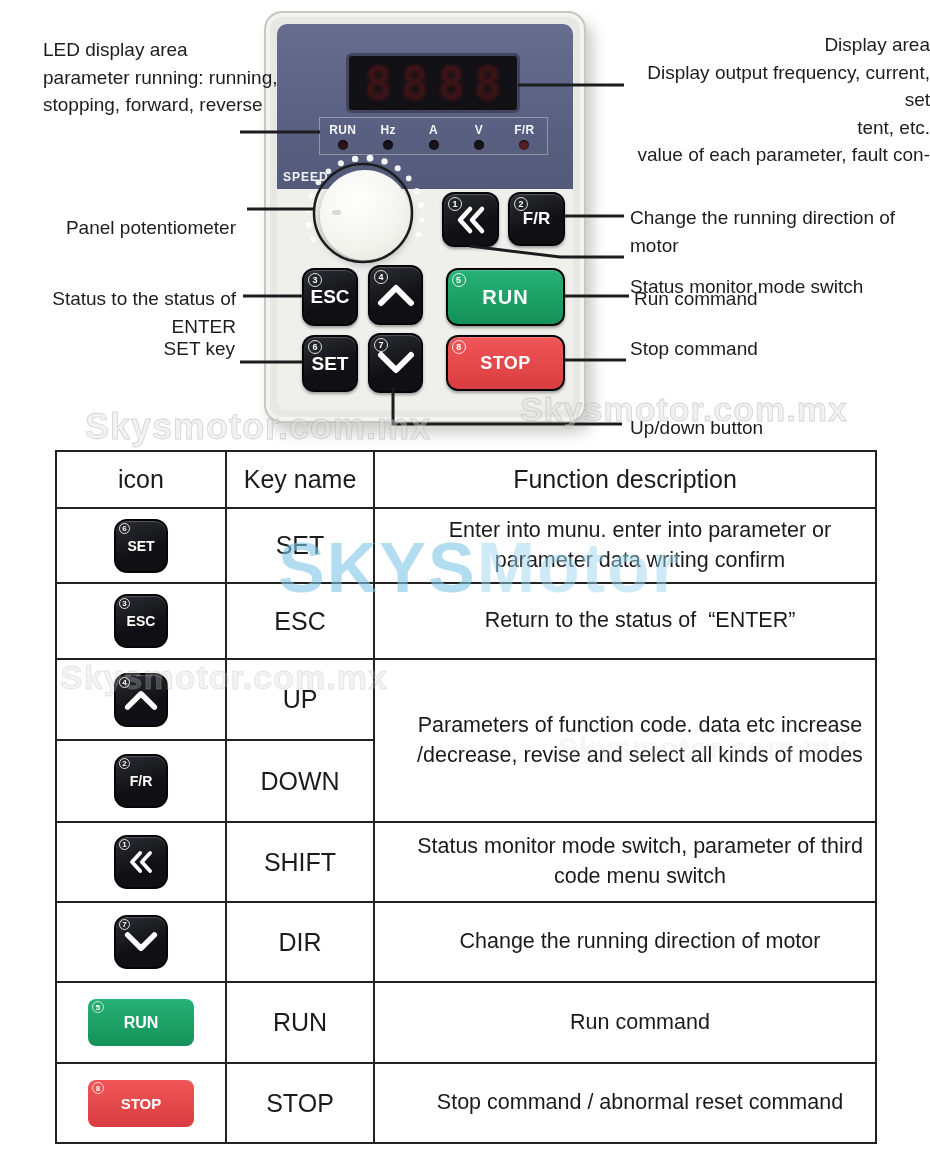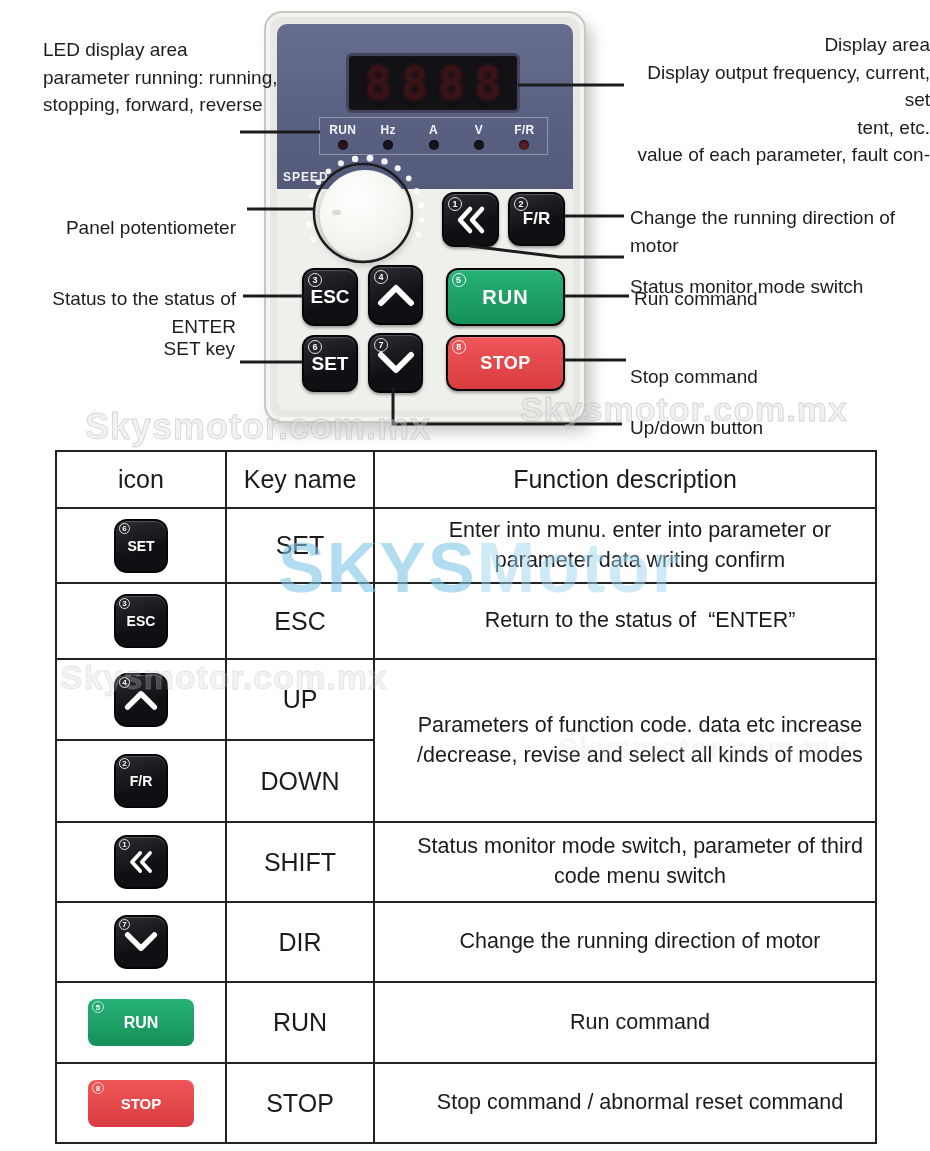--- a/index.html
+++ b/index.html
@@ -119,21 +119,21 @@
 
   <div class="ann r" style="left:630px; top:31px;text-align:right;">
     <div>Display area</div>
     <div>Display output frequency, current, set</div>
     <div>tent, etc.</div>
     <div>value of each parameter, fault con-</div>
   </div>
   <div class="ann r" style="left:630px; top:204px;">Change the running direction of motor</div>
   <div class="ann r" style="left:630px; top:245px;margin-top:28px;">Status monitor mode switch</div>
   <div class="ann r" style="left:634px; top:285px;">Run command</div>
-  <div class="ann r" style="left:630px; top:363px;">Stop command</div>
+  <div class="ann r" style="left:630px; top:335px;">Stop command</div>
   <div class="ann r" style="left:630px; top:414px;">Up/down button</div>
 
   <div class="device">
     <div class="device-inner">
       <div class="panel-dark">
         <div class="lcd">
           <span class="lcd-digits">8888</span>
         </div>
         <div class="indicators">
           <div class="ind">

